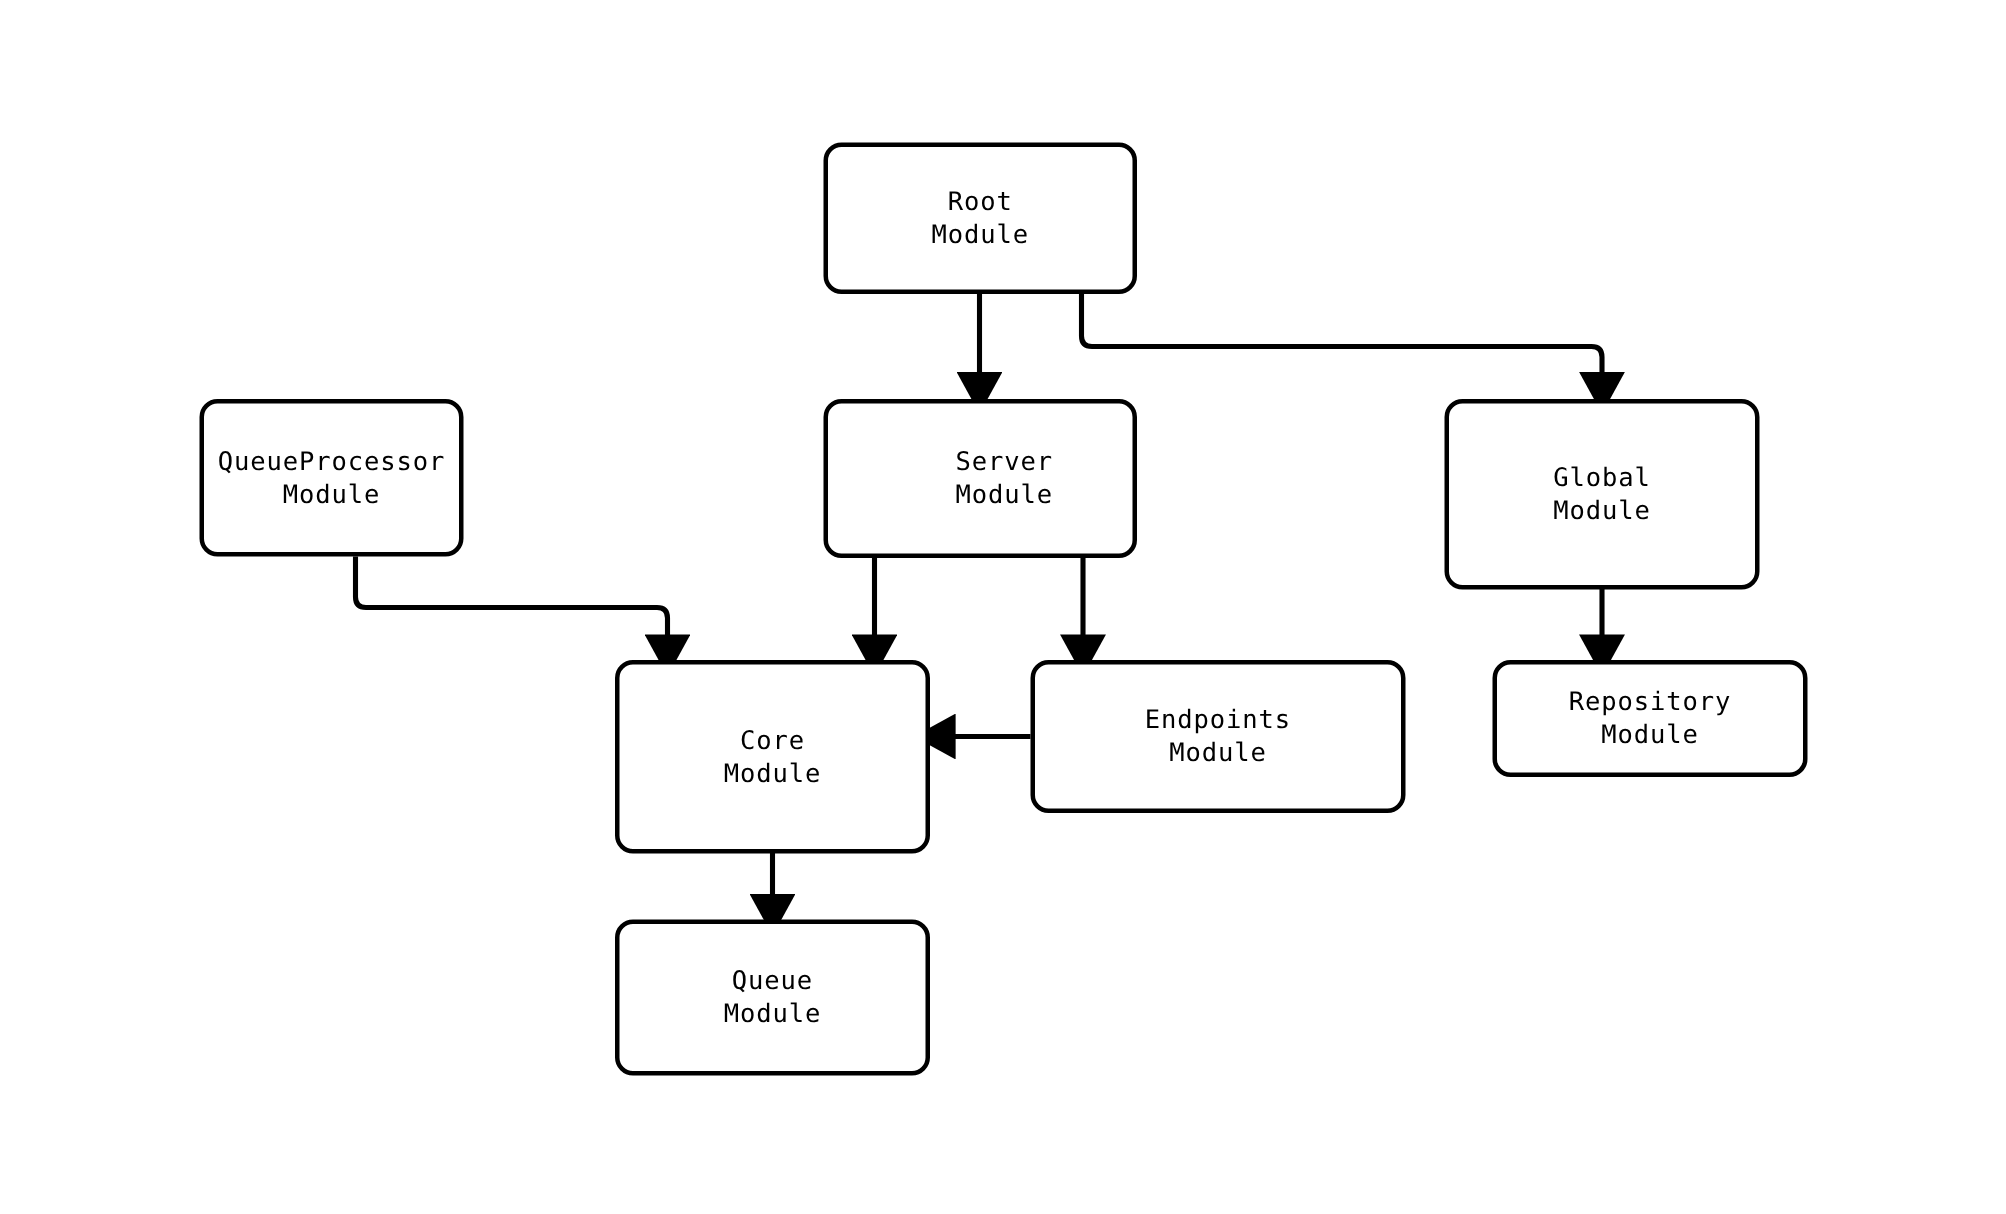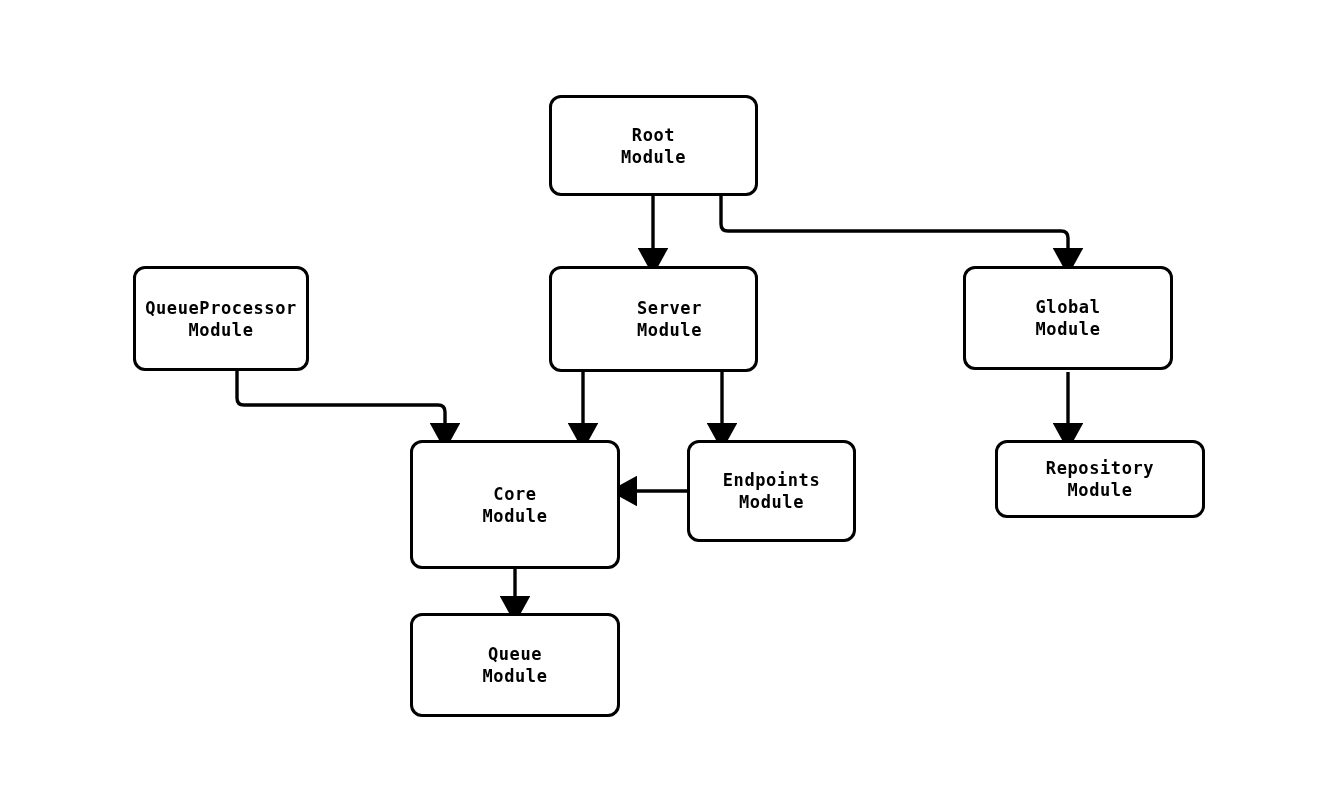--- a/index.html
+++ b/index.html
@@ -37,21 +37,20 @@
     display: flex;
     flex-direction: column;
     align-items: center;
     justify-content: center;
     text-align: center;
     color: #000000;
     font-size: 17px;
     line-height: 22px;
     letter-spacing: 0.6px;
     z-index: 2;
-    font-weight: bold;
   }
   .node .node-line {
     display: block;
     white-space: pre;
   }
 </style>
 </head>
 <body>
 
 <div id="diagram-canvas">
@@ -88,31 +87,31 @@
   <div class="node" id="node-queueprocessor" style="left: 133px; top: 266px; width: 176px; height: 105px;">
     <span class="node-line">QueueProcessor</span>
     <span class="node-line">Module</span>
   </div>
 
   <div class="node" id="node-server" style="left: 549px; top: 266px; width: 209px; height: 106px; padding-left: 32px;">
     <span class="node-line">Server</span>
     <span class="node-line">Module</span>
   </div>
 
-  <div class="node" id="node-global" style="left: 963px; top: 266px; width: 210px; height: 104px;">
+  <div class="node" id="node-global" style="left: 963px; top: 266px; width: 210px; height: 127px;">
     <span class="node-line">Global</span>
     <span class="node-line">Module</span>
   </div>
 
   <div class="node" id="node-core" style="left: 410px; top: 440px; width: 210px; height: 129px;">
     <span class="node-line">Core</span>
     <span class="node-line">Module</span>
   </div>
 
-  <div class="node" id="node-endpoints" style="left: 687px; top: 440px; width: 169px; height: 102px;">
+  <div class="node" id="node-endpoints" style="left: 687px; top: 440px; width: 250px; height: 102px;">
     <span class="node-line">Endpoints</span>
     <span class="node-line">Module</span>
   </div>
 
   <div class="node" id="node-repository" style="left: 963px; top: 440px; width: 210px; height: 78px; margin-left: 32px;">
     <span class="node-line">Repository</span>
     <span class="node-line">Module</span>
   </div>
 
   <div class="node" id="node-queue" style="left: 410px; top: 613px; width: 210px; height: 104px;">

